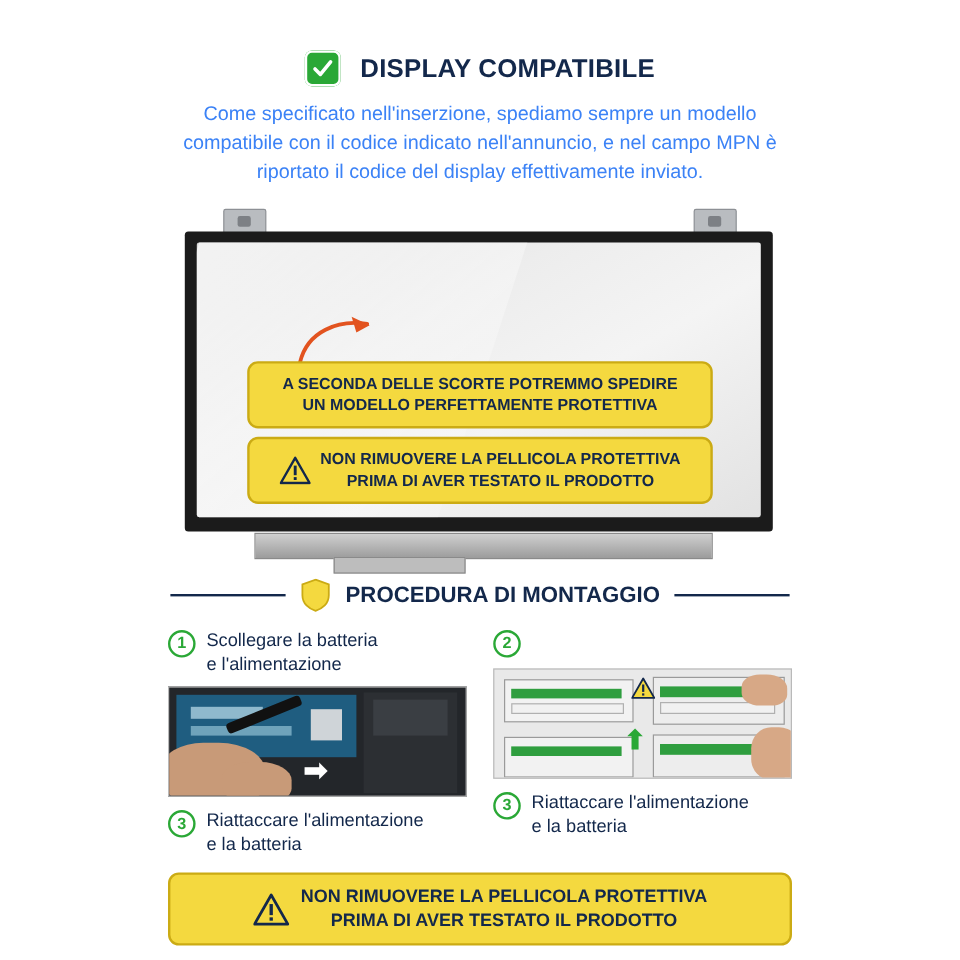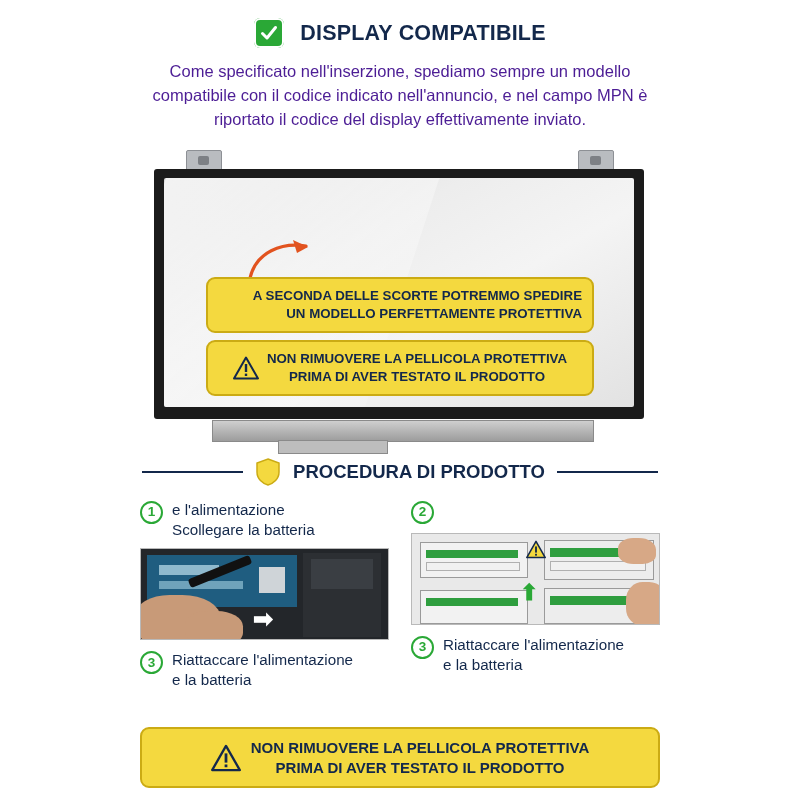--- a/index.html
+++ b/index.html
@@ -27,21 +27,21 @@
     width: 520px;
     height: 800px;
   }
 
   
   .header-row {
     display: flex;
     align-items: center;
     justify-content: center;
     gap: 16px;
-    padding-top: 18px;
+    padding-top: 42px;
   }
   .check-badge {
     width: 30px;
     height: 30px;
     border-radius: 6px;
     background: #2aa836;
     display: flex;
     align-items: center;
     justify-content: center;
     box-shadow: inset 0 0 0 2px #ffffff;
@@ -52,21 +52,21 @@
     font-weight: bold;
     color: #13284b;
     letter-spacing: .2px;
   }
   .intro {
     margin: 12px auto 0 auto;
     width: 500px;
     text-align: center;
     font-size: 16.5px;
     line-height: 1.45;
-    color: #4c1d95;
+    color: #3b82f6;
   }
 
   
   .screen-wrap {
     position: relative;
     margin-top: 18px;
     width: 520px;
     height: 300px;
   }
   .screen-outer {
@@ -153,21 +153,21 @@
     border-radius: 9px;
     box-sizing: border-box;
     text-align: center;
     color: #13284b;
     font-weight: bold;
     font-size: 13.3px;
     line-height: 1.35;
     padding: 8px 10px;
     width: 388px;
   }
-  .yellow-box.one { top: 127px; text-align: right; }
+  .yellow-box.one { top: 127px; }
   .yellow-box.two {
     top: 190px;
     display: flex;
     align-items: center;
     gap: 8px;
     justify-content: center;
     text-align: center;
   }
   .warn-tri { flex: 0 0 auto; }
 
@@ -352,32 +352,32 @@
           <span style="display:block">PRIMA DI AVER TESTATO IL PRODOTTO</span>
         </span>
       </div>
     </div>
 
     <div class="proc-head">
       <span class="proc-rule"></span>
       <svg class="shield" width="26" height="28" viewBox="0 0 26 28" aria-hidden="true">
         <path d="M13 1 L24 5 V14 C24 21 18.5 25.5 13 27 C7.5 25.5 2 21 2 14 V5 Z" fill="#f4d93f" stroke="#cbab14" stroke-width="1.5"></path>
       </svg>
-      <span class="proc-title">PROCEDURA DI PRODOTTO</span>
+      <span class="proc-title">PROCEDURA DI MONTAGGIO</span>
       <span class="proc-rule"></span>
     </div>
 
     <div class="steps">
 
       <div class="step-col">
         <div class="step-line">
           <span class="num">1</span>
           <span>
+            <span style="display:block">Scollegare la batteria</span>
             <span style="display:block">e l'alimentazione</span>
-            <span style="display:block">Scollegare la batteria</span>
           </span>
         </div>
 
         <div class="photo left-photo">
           <div class="pcb" style="left:6px; top:6px; width:150px; height:52px; background:#1f5d80;"></div>
           <div class="pcb" style="left:18px; top:16px; width:60px; height:10px; background:#8fb9cd;"></div>
           <div class="pcb" style="left:18px; top:32px; width:84px; height:8px; background:#6fa3bb;"></div>
           <div class="pcb" style="left:118px; top:18px; width:26px; height:26px; background:#cfd4d8;"></div>
           <div class="pcb" style="left:162px; top:4px; width:78px; height:84px; background:#2c2f33;"></div>
           <div class="pcb" style="left:170px; top:10px; width:62px; height:30px; background:#3a3e43;"></div>

